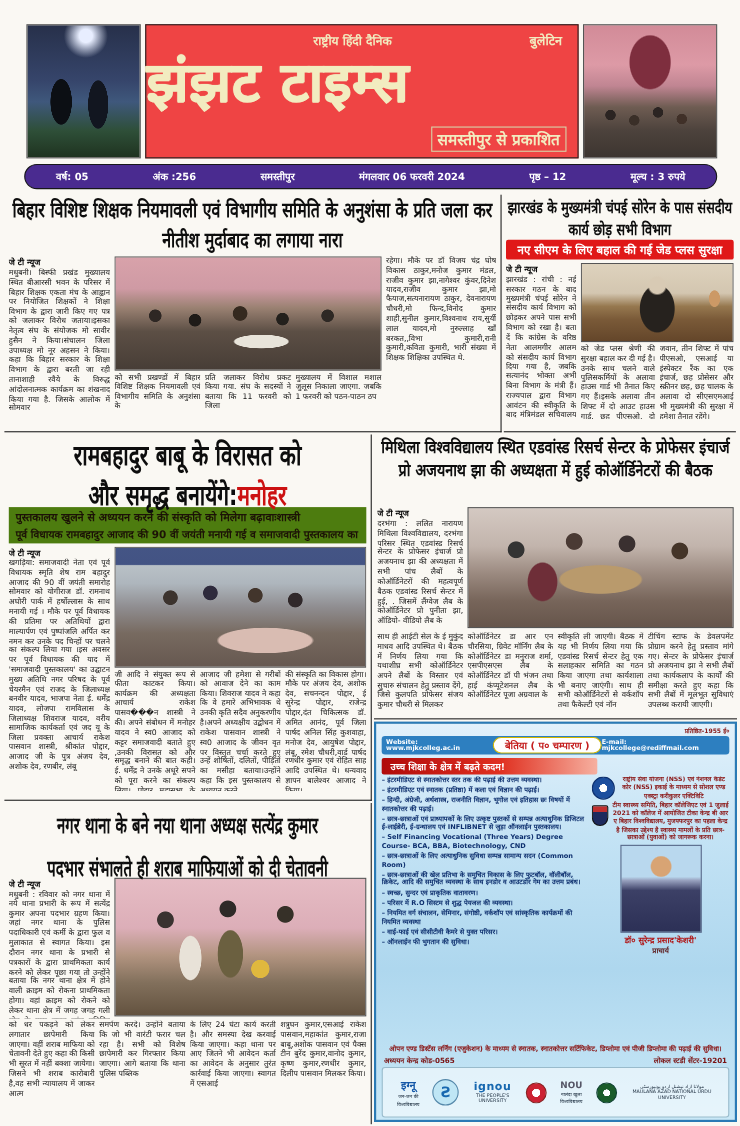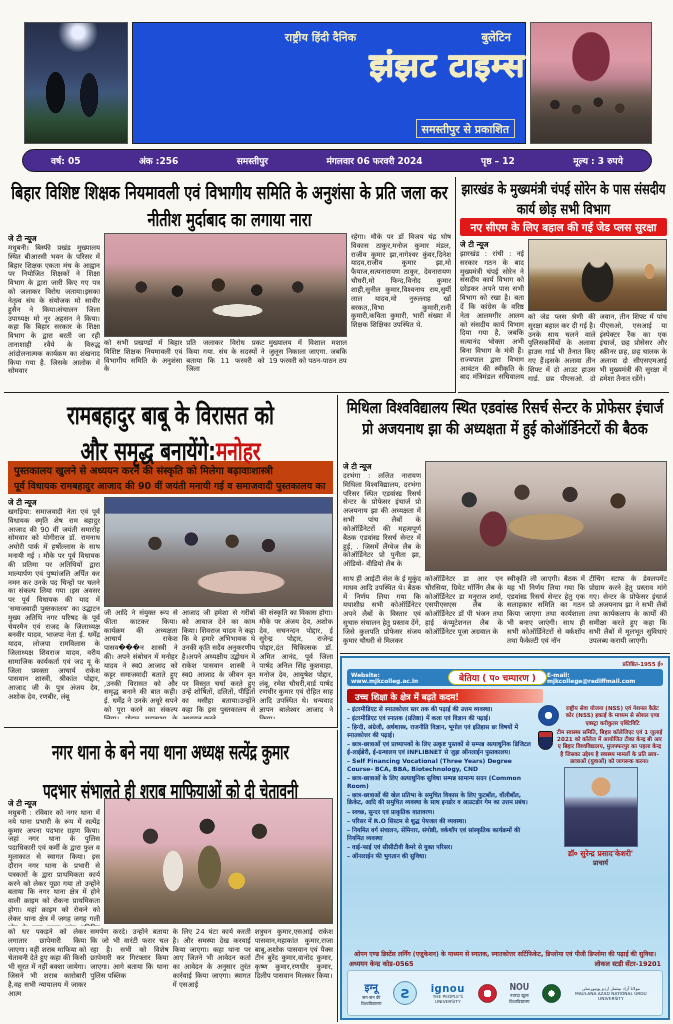--- a/index.html
+++ b/index.html
@@ -16,25 +16,25 @@
       radial-gradient(ellipse 15px 36px at 63% 60%, #121620 60%, rgba(18,22,32,0) 62%),
       linear-gradient(180deg,#27304a 0%,#36456b 42%,#3f587c 58%,#2e4f38 80%,#1f3320 100%); }
   .ph-hdr-right { width:122px; height:122px;
     background:
       radial-gradient(circle 5px at 20% 68%, #2b2422 90%, transparent),
       radial-gradient(circle 5px at 38% 72%, #3a2f28 90%, transparent),
       radial-gradient(circle 5px at 56% 66%, #2b2422 90%, transparent),
       radial-gradient(circle 5px at 74% 71%, #403028 90%, transparent),
       radial-gradient(ellipse 26px 34px at 50% 28%, #7e2e3e 70%, rgba(126,46,62,0) 74%),
       linear-gradient(180deg,#d28b98 0%,#dd9aa6 30%,#c08592 46%,#6e5c52 62%,#4c423c 80%,#3d3530 100%); }
-  .masthead { flex:1; background:#1d4ed8; position:relative; border:1px solid #222; }
+  .masthead { flex:1; background:#ef4444; position:relative; border:1px solid #222; }
   .mh-tagline { position:absolute; top:6px; left:50%; transform:translateX(-62%); color:#f2ecc0; font-size:11px; font-weight:bold; }
   .mh-bulletin { position:absolute; top:6px; right:14px; color:#f2ecc0; font-size:11.5px; font-weight:bold; }
-  .mh-title { position:absolute; top:24px; left:0; right:0; text-align:right; color:#f2ecc0; font-size:32px; font-weight:bold; letter-spacing:1px; line-height:1.15; text-shadow:0 0 1px #f2ecc0, 1px 0 0 #f2ecc0, 0 1px 0 #f2ecc0; }
-  .mh-pub { position:absolute; bottom:5px; right:10px; color:#f2ecc0; font-size:11px; font-weight:bold; border:1px solid #d8d2a8; padding:1px 5px; }
+  .mh-title { position:absolute; top:24px; left:0; right:0; text-align:left; color:#f2ecc0; font-size:50px; font-weight:bold; letter-spacing:1px; line-height:1.15; text-shadow:0 0 1px #f2ecc0, 1px 0 0 #f2ecc0, 0 1px 0 #f2ecc0; }
+  .mh-pub { position:absolute; bottom:5px; right:10px; color:#f2ecc0; font-size:14px; font-weight:bold; border:1px solid #d8d2a8; padding:1px 5px; }
 
   .infobar { position:absolute; left:22px; top:149px; width:630px; height:23px; background:#4a2b90; border:1.5px solid #17171a; border-radius:12px; display:flex; align-items:center; justify-content:space-between; padding:0 28px; color:#fff; font-size:9px; font-weight:bold; white-space:nowrap; }
 
   
   section { position:absolute; overflow:hidden; padding:2px 4px; }
   #art-teachers  { left:4px;  top:177px; width:452px; height:216px; border-right:1.5px solid #222; border-bottom:1.5px solid #222; }
   #art-jharkhand { left:458px; top:177px; width:211px; height:216px; border-bottom:1.5px solid #222; padding:2px 2px; }
   #art-rambahadur{ left:4px;  top:395px; width:334px; height:333px; border-right:1.5px solid #222; border-bottom:1.5px solid #222; }
   #art-mithila   { left:340px; top:395px; width:330px; height:259px; border-bottom:1.5px solid #222; padding:2px 3px; }
   #art-police    { left:4px;  top:730px; width:334px; height:292px; border-right:1.5px solid #222; }
@@ -44,21 +44,21 @@
   .hl-jh { font-size:11.5px; line-height:16px; transform:scaleY(1.25); transform-origin:center top; height:34px; margin-bottom:5px; }
   .hl-line { white-space:nowrap; }
   .hl-rb { transform:scaleY(1.35); transform-origin:center top; height:56px; margin-bottom:8px; }
   .hl-rb .hl-line { font-size:19px; line-height:27px; }
   .hl-red { color:#cc1111; }
   .hl-mt { font-size:13px; line-height:18px; transform:scaleY(1.2); transform-origin:center top; height:56px; margin-bottom:8px; }
   .hl-pol { transform:scaleY(1.5); transform-origin:center top; height:56px; margin-bottom:10px; }
   .hl-pol .hl-line { font-size:13.5px; line-height:26px; }
 
   .subhead-red { background:#e01818; color:#fff; font-weight:bold; font-size:10.5px; text-align:center; padding:2px 1px; margin:1px 0 3px; border-radius:2px; white-space:nowrap; overflow:hidden; }
-  .kicker { background:#c2410c; padding:2px 6px; margin:0 0 3px; color:#1c1206; }
+  .kicker { background:#4d7c0f; padding:2px 6px; margin:0 0 3px; color:#1c1206; }
   .kicker-l1 { font-size:10px; font-weight:bold; white-space:nowrap; overflow:hidden; }
   .kicker-l2 { font-size:9.5px; font-weight:bold; white-space:nowrap; overflow:hidden; margin-top:2px; }
 
   .byline { font-weight:bold; font-size:7.5px; color:#000; margin-bottom:1px; }
   .col { font-size:7px; line-height:1.26; text-align:justify; color:#151515; overflow:hidden; word-break:break-word; }
   .colwrap { overflow:hidden; }
   .row { display:flex; gap:4px; }
   .minirow { display:flex; gap:4px; flex:1; margin-top:2px; overflow:hidden; }
   .minirow .col { flex:1; }
   .midwrap { flex:1; display:flex; flex-direction:column; overflow:hidden; }
@@ -204,21 +204,21 @@
     <div class="row row-teachers">
       <div class="colwrap w94">
         <div class="byline">जे टी न्यूज</div>
         <div class="col" style="height:136px">मधुबनी। बिस्फी प्रखंड मुख्यालय स्थित बीआरसी भवन के परिसर में बिहार शिक्षक एकता मंच के आह्वान पर नियोजित शिक्षकों ने शिक्षा विभाग के द्वारा जारी किए गए पत्र को जलाकर विरोध जताया।इसका नेतृत्व संघ के संयोजक मो सावीर हुसैन ने किया।संचालन जिला उपाध्यक्ष मो नूर अहसन ने किया।कहा कि बिहार सरकार के शिक्षा विभाग के द्वारा बरती जा रही तानाशाही रवैये के विरुद्ध आंदोलनात्मक कार्यक्रम का शंखनाद किया गया है. जिसके आलोक में सोमवार</div>
       </div>
       <div class="midwrap">
         <div class="photo ph-protest"></div>
         <div class="minirow">
           <div class="col">को सभी प्रखण्डों में बिहार विशिष्ट शिक्षक नियमावली एवं विभागीय समिति के अनुशंसा के</div>
           <div class="col">प्रति जलाकर विरोध प्रकट किया गया. संघ के सदस्यों ने बताया कि 11 फरवरी को जिला</div>
-          <div class="col">मुख्यालय में विशाल मशाल जुलूस निकाला जाएगा. जबकि 19 फरवरी को पठन-पाठन ठप</div>
+          <div class="col">मुख्यालय में विशाल मशाल जुलूस निकाला जाएगा. जबकि 1 फरवरी को पठन-पाठन ठप</div>
         </div>
       </div>
       <div class="colwrap w100">
         <div class="col" style="height:146px">रहेगा। मौके पर डॉ विजय चंद्र घोष विकास ठाकुर,मनोज कुमार मंडल, राजीव कुमार झा,नागेश्वर कुंवर,दिनेश यादव,राजीव कुमार झा,मो फैयाज,सत्यनारायण ठाकुर, देवनारायण चौधरी,मो फिन्द,विनोद कुमार शाही,सुनील कुमार,विश्वनाथ राय,सुर्यी लाल यादव,मो नुरुल्लाह खाँ बरकत,,विभा कुमारी,रानी कुमारी,कविता कुमारी, भारी संख्या में शिक्षक शिक्षिका उपस्थित थे.</div>
       </div>
     </div>
   </section>
 
   <section id="art-jharkhand">
     <div class="hl hl-jh">झारखंड के मुख्यमंत्री चंपई सोरेन के पास संसदीय कार्य छोड़ सभी विभाग</div>

